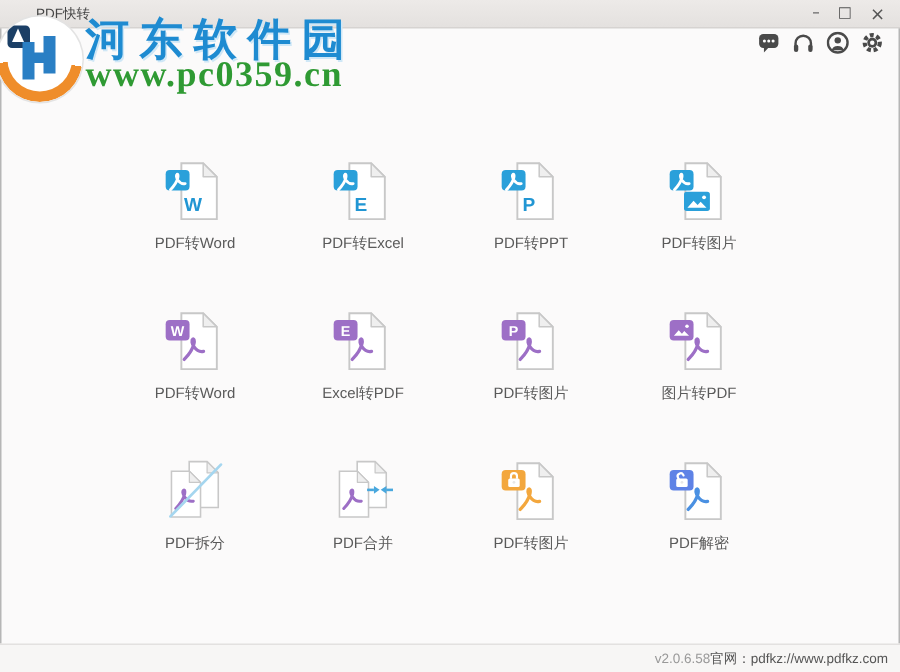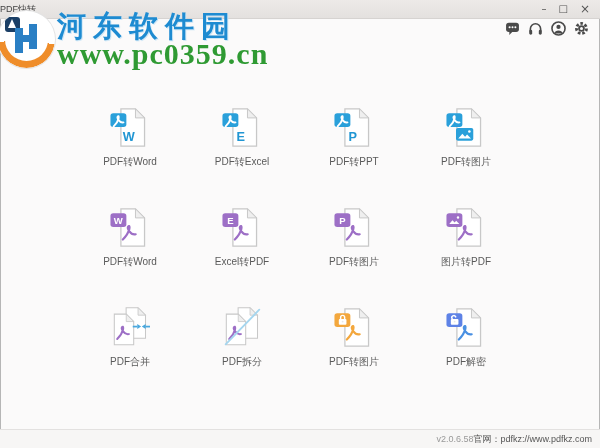--- a/index.html
+++ b/index.html
@@ -1,21 +1,21 @@
 <!DOCTYPE html>
 <html><head>
 <meta charset="utf-8">
 <style>
   html,body{margin:0;padding:0;background:#d8d8d8;font-family:"Liberation Sans","DejaVu Sans",sans-serif;}
   .window{position:relative;width:600px;height:448px;background:#fbfafa;overflow:hidden;
           box-shadow:inset 0 0 0 1px #b6b6b6;}
   
   .titlebar{position:absolute;top:0;left:0;right:0;height:18px;background:linear-gradient(#edeae8,#e4e1df);
             border-bottom:1px solid #d6d3d1;display:flex;align-items:center;}
-  .titlebar .title{font-size:9px;color:#444;padding-left:0;flex:1;}
+  .titlebar .title{font-size:9px;color:#444;padding-left:24px;flex:1;}
   .win-controls{display:flex;align-items:center;gap:12px;padding-right:10px;}
   .win-controls span{font-size:10px;color:#555;line-height:18px;cursor:pointer;font-family:"DejaVu Sans",sans-serif;}
   .win-controls .close{font-size:12px;}
   
   .toolbar{position:absolute;top:21px;right:11px;display:flex;gap:8px;align-items:center;}
   .toolbar .tbtn{width:15px;height:15px;cursor:pointer;display:flex;align-items:center;justify-content:center;}
   
   .watermark{position:absolute;top:0;left:0;width:270px;height:75px;pointer-events:none;z-index:50;padding-left:20px;}
   .wm-logo{position:absolute;left:-2px;top:11px;width:57px;height:57px;border-radius:50%;background:#fff;
            box-shadow:0 0 0 1px #e3e3e3;overflow:hidden;}
@@ -24,21 +24,21 @@
   .wm-inner{position:absolute;inset:7px;background:#fff;border-radius:50%;}
   .wm-navy{position:absolute;left:7px;top:6px;width:15px;height:15px;border-radius:3px;background:#1b3f66;}
   .wm-sail{position:absolute;left:10px;top:8px;width:0;height:0;border-left:4px solid transparent;
            border-right:4px solid transparent;border-bottom:9px solid #fff;}
   .wm-bar{position:absolute;background:#2a7fc4;}
   .wm-b1{left:17px;top:17px;width:8px;height:25px;}
   .wm-b2{left:31px;top:13px;width:8px;height:25px;}
   .wm-b3{left:19px;top:24px;width:18px;height:7px;}
   .wm-name{position:absolute;left:57px;top:7px;font-size:29px;font-weight:bold;color:#1e8bd1;
            letter-spacing:7px;white-space:nowrap;text-shadow:1px 1px 0 #cfe7f6;}
-  .wm-url{position:absolute;left:57px;top:37px;font-size:30px;font-weight:bold;color:#2f9a33;
+  .wm-url{position:absolute;left:57px;top:37px;font-size:24px;font-weight:bold;color:#2f9a33;
           font-family:"Liberation Serif","DejaVu Serif",serif;white-space:nowrap;letter-spacing:1px;}
   
   .grid{position:absolute;left:74px;top:95px;display:grid;grid-template-columns:repeat(4,112px);
         grid-auto-rows:100px;}
   .tile{display:flex;flex-direction:column;align-items:center;padding-top:10px;cursor:pointer;}
   .tile svg{display:block;}
   .tile .lbl{margin-top:6px;font-size:10px;color:#5a5a5a;white-space:nowrap;}
   
   .statusbar{position:absolute;left:0;right:0;bottom:0;height:18px;background:#f7f6f5;border-top:1px solid #e3e1e0;
              display:flex;align-items:center;justify-content:flex-end;box-shadow:inset 0 0 0 1px transparent;}
@@ -245,52 +245,52 @@
               <path d="M7 1 h16 l10 10 v31 h-26 z" fill="#ffffff" stroke="#c8c8c8" stroke-width="1.4"></path>
               <path d="M23 1 l10 10 h-10 z" fill="#efefef" stroke="#c8c8c8" stroke-width="1.1" stroke-linejoin="round"></path>
             </g>
             <g transform="translate(-1,7) scale(0.82)">
               <path d="M7 1 h16 l10 10 v31 h-26 z" fill="#ffffff" stroke="#c8c8c8" stroke-width="1.4"></path>
               <path d="M23 1 l10 10 h-10 z" fill="#efefef" stroke="#c8c8c8" stroke-width="1.1" stroke-linejoin="round"></path>
             </g>
             <g transform="translate(6,19) scale(0.95)">
               <path d="M2 17 C5.5 13.5 8 9.5 8.8 6 C9.3 3.6 8.8 2.4 8 2.9 C7 3.6 7.3 6 8.9 8.3 C10.5 10.6 13.2 11.9 15.5 11.4" fill="none" stroke="#9d6fc6" stroke-width="2.3" stroke-linecap="round"></path>
             </g>
+            <path d="M4 41 L41 3" stroke="#a5d6ef" stroke-width="2" stroke-linecap="round"></path>
+          </svg>
+        </div>
+        <span class="lbl">PDF拆分</span>
+      </div>
+      <div class="tile">
+        <div>
+          <svg width="40" height="44" viewBox="0 0 44 44">
+            <g transform="translate(12,0) scale(0.82)">
+              <path d="M7 1 h16 l10 10 v31 h-26 z" fill="#ffffff" stroke="#c8c8c8" stroke-width="1.4"></path>
+              <path d="M23 1 l10 10 h-10 z" fill="#efefef" stroke="#c8c8c8" stroke-width="1.1" stroke-linejoin="round"></path>
+            </g>
+            <g transform="translate(-1,7) scale(0.82)">
+              <path d="M7 1 h16 l10 10 v31 h-26 z" fill="#ffffff" stroke="#c8c8c8" stroke-width="1.4"></path>
+              <path d="M23 1 l10 10 h-10 z" fill="#efefef" stroke="#c8c8c8" stroke-width="1.1" stroke-linejoin="round"></path>
+            </g>
+            <g transform="translate(6,19) scale(0.95)">
+              <path d="M2 17 C5.5 13.5 8 9.5 8.8 6 C9.3 3.6 8.8 2.4 8 2.9 C7 3.6 7.3 6 8.9 8.3 C10.5 10.6 13.2 11.9 15.5 11.4" fill="none" stroke="#9d6fc6" stroke-width="2.3" stroke-linecap="round"></path>
+            </g>
             <g fill="#49a8de">
               <rect x="25" y="20.6" width="5" height="1.9"></rect>
               <path d="M30 18.7 l4.2 2.8 -4.2 2.8 z"></path>
               <rect x="39" y="20.6" width="5" height="1.9"></rect>
               <path d="M39.2 18.7 l-4.2 2.8 4.2 2.8 z"></path>
             </g>
           </svg>
         </div>
         <span class="lbl">PDF合并</span>
       </div>
       <div class="tile">
         <div>
           <svg width="40" height="44" viewBox="0 0 44 44">
-            <g transform="translate(12,0) scale(0.82)">
-              <path d="M7 1 h16 l10 10 v31 h-26 z" fill="#ffffff" stroke="#c8c8c8" stroke-width="1.4"></path>
-              <path d="M23 1 l10 10 h-10 z" fill="#efefef" stroke="#c8c8c8" stroke-width="1.1" stroke-linejoin="round"></path>
-            </g>
-            <g transform="translate(-1,7) scale(0.82)">
-              <path d="M7 1 h16 l10 10 v31 h-26 z" fill="#ffffff" stroke="#c8c8c8" stroke-width="1.4"></path>
-              <path d="M23 1 l10 10 h-10 z" fill="#efefef" stroke="#c8c8c8" stroke-width="1.1" stroke-linejoin="round"></path>
-            </g>
-            <g transform="translate(6,19) scale(0.95)">
-              <path d="M2 17 C5.5 13.5 8 9.5 8.8 6 C9.3 3.6 8.8 2.4 8 2.9 C7 3.6 7.3 6 8.9 8.3 C10.5 10.6 13.2 11.9 15.5 11.4" fill="none" stroke="#9d6fc6" stroke-width="2.3" stroke-linecap="round"></path>
-            </g>
-            <path d="M4 41 L41 3" stroke="#a5d6ef" stroke-width="2" stroke-linecap="round"></path>
-          </svg>
-        </div>
-        <span class="lbl">PDF拆分</span>
-      </div>
-      <div class="tile">
-        <div>
-          <svg width="40" height="44" viewBox="0 0 44 44">
             <g transform="translate(5,1) scale(1)">
               <path d="M7 1 h16 l10 10 v31 h-26 z" fill="#ffffff" stroke="#c8c8c8" stroke-width="1.4"></path>
               <path d="M23 1 l10 10 h-10 z" fill="#efefef" stroke="#c8c8c8" stroke-width="1.1" stroke-linejoin="round"></path>
             </g>
             <g transform="translate(12,18) scale(1.05)">
               <path d="M2 17 C5.5 13.5 8 9.5 8.8 6 C9.3 3.6 8.8 2.4 8 2.9 C7 3.6 7.3 6 8.9 8.3 C10.5 10.6 13.2 11.9 15.5 11.4" fill="none" stroke="#f3a73d" stroke-width="2.3" stroke-linecap="round"></path>
             </g>
             <rect x="0.5" y="7" width="17.5" height="15" rx="3" fill="#f3a73d"></rect>
             <path d="M7.3 13.4 v-2 a2.2 2.2 0 0 1 4.4 0 v2" fill="none" stroke="#fff" stroke-width="1.6"></path>
             <rect x="5.3" y="13.2" width="8.4" height="6.3" rx="1.1" fill="#fff"></rect>

